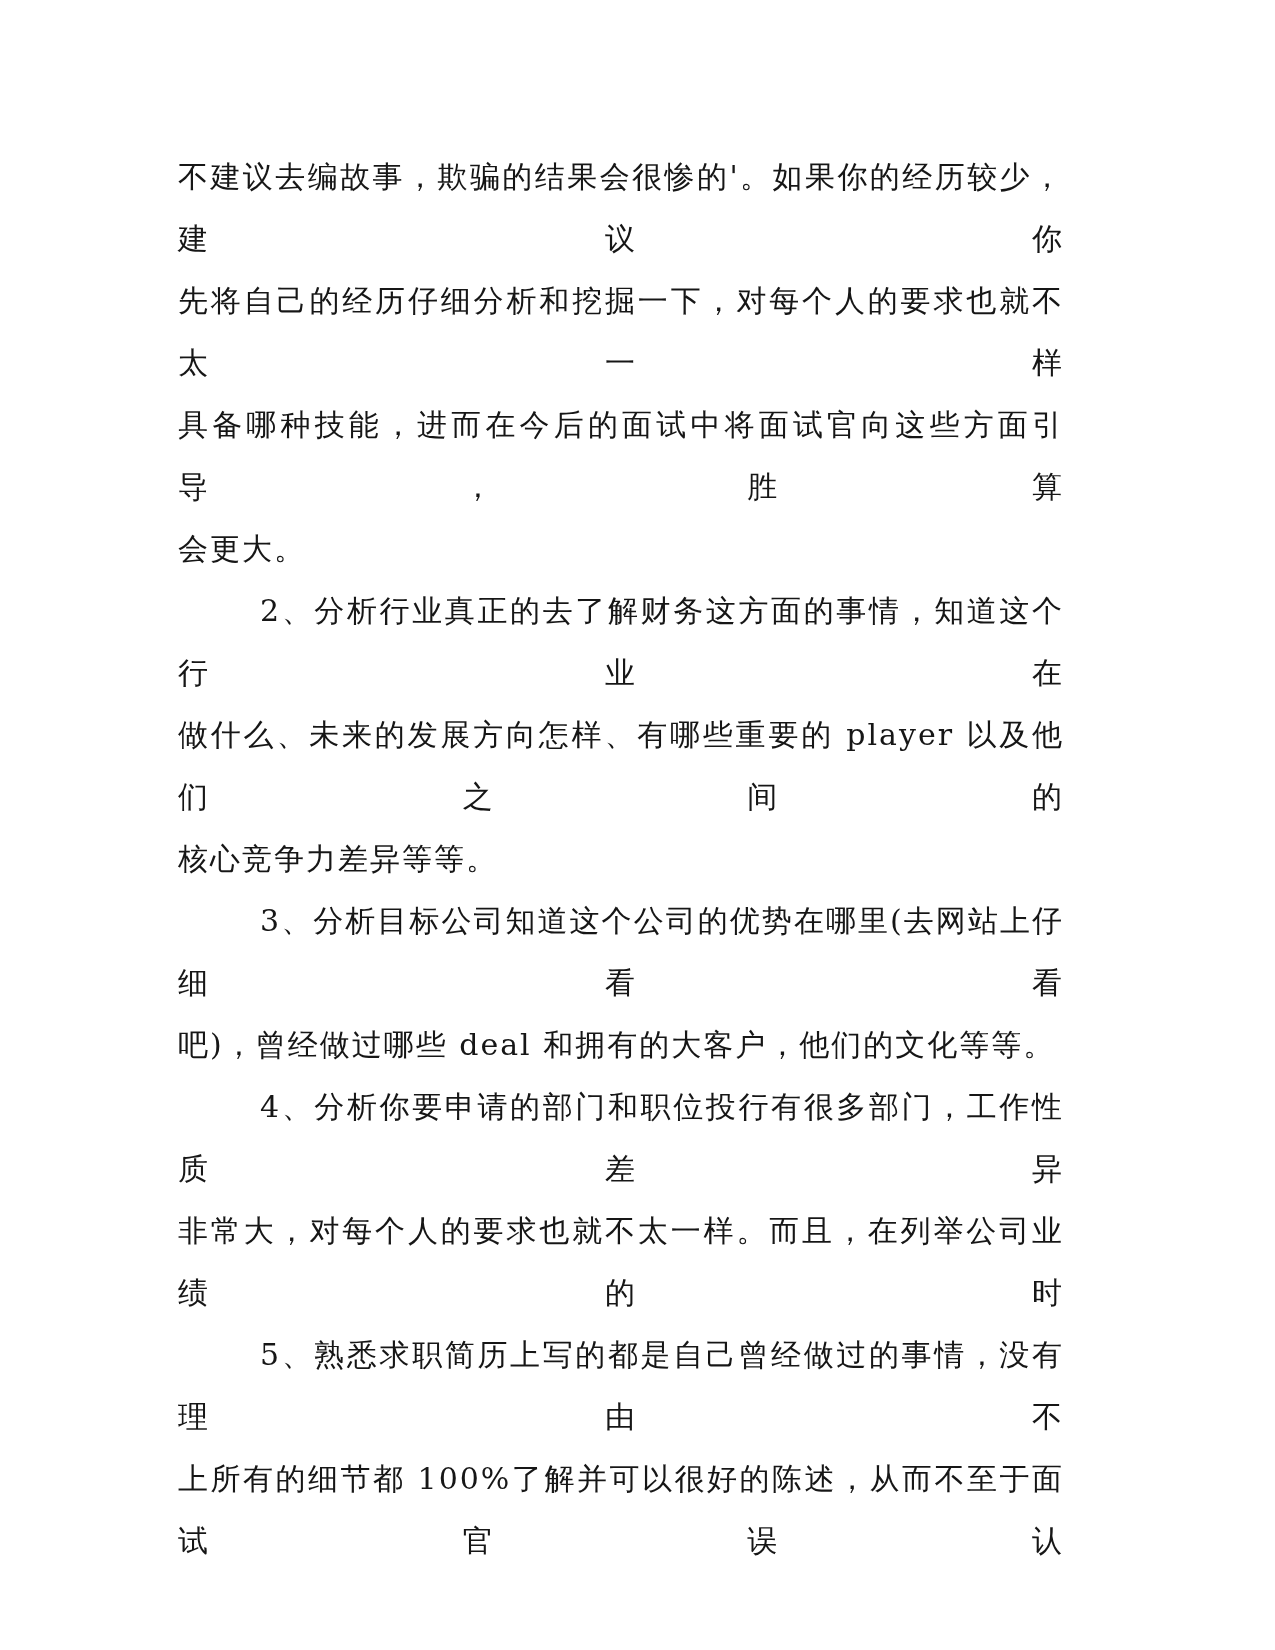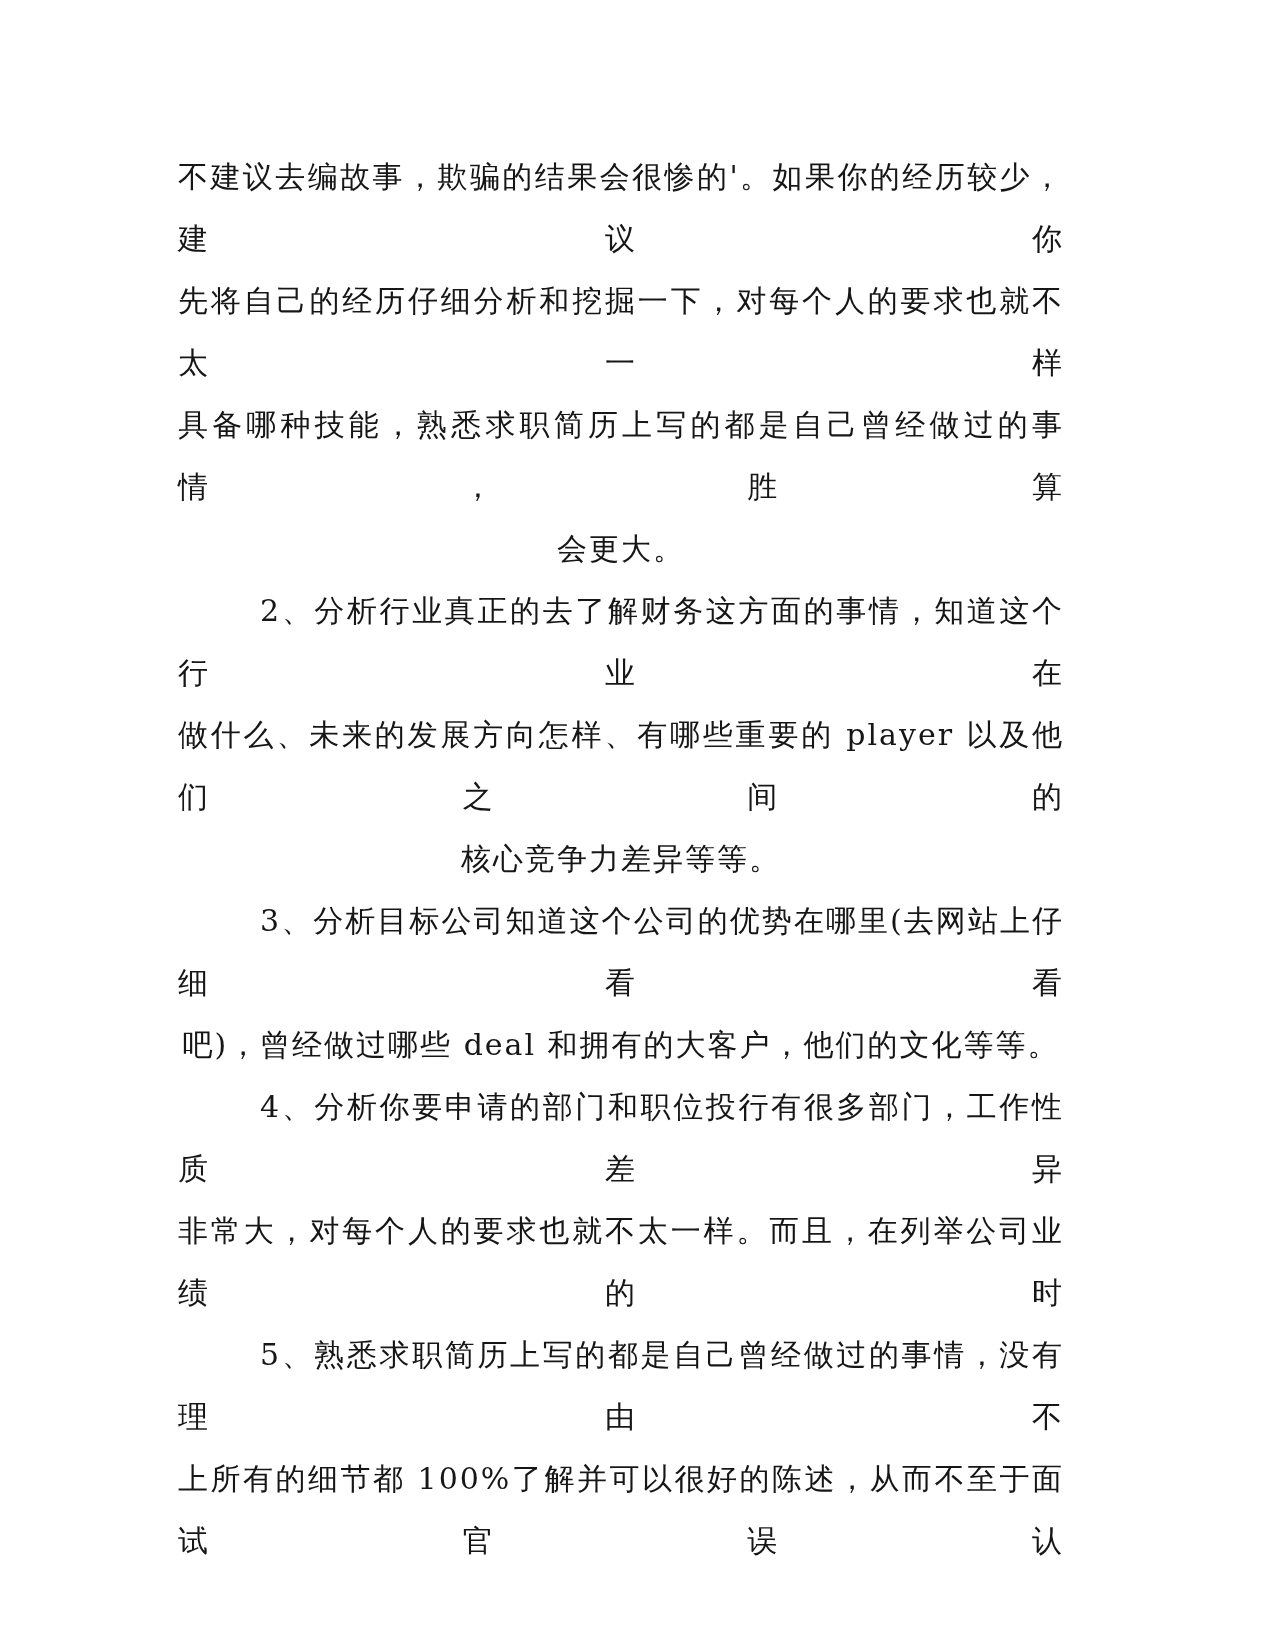--- a/index.html
+++ b/index.html
@@ -21,41 +21,41 @@
     top: 146px;
     width: 886px;
     font-size: 30px;
     line-height: 62px;
     color: #161616;
     letter-spacing: 2px;
     font-weight: 400;
   }
   .line {
     white-space: nowrap;
-    text-align: center;
+    text-align: left;
   }
   
   .line.j {
     white-space: normal;
     text-align: justify;
     text-align-last: justify;
   }
   
   .line.i {
     text-indent: 82px;
   }
 </style>
 </head>
 <body>
 
 <div class="page">
   <div class="textblock">
     <div class="line j">不建议去编故事，欺骗的结果会很惨的'。如果你的经历较少，建议你</div>
     <div class="line j">先将自己的经历仔细分析和挖掘一下，对每个人的要求也就不太一样</div>
-    <div class="line j">具备哪种技能，熟悉求职简历上写的都是自己曾经做过的事情，胜算</div>
+    <div class="line j">具备哪种技能，进而在今后的面试中将面试官向这些方面引导，胜算</div>
     <div class="line">会更大。</div>
     <div class="line j i">2、分析行业真正的去了解财务这方面的事情，知道这个行业在</div>
     <div class="line j">做什么、未来的发展方向怎样、有哪些重要的 player 以及他们之间的</div>
     <div class="line">核心竞争力差异等等。</div>
     <div class="line j i">3、分析目标公司知道这个公司的优势在哪里(去网站上仔细看看</div>
     <div class="line">吧)，曾经做过哪些 deal 和拥有的大客户，他们的文化等等。</div>
     <div class="line j i">4、分析你要申请的部门和职位投行有很多部门，工作性质差异</div>
     <div class="line j">非常大，对每个人的要求也就不太一样。而且，在列举公司业绩的时</div>
     <div class="line j i">5、熟悉求职简历上写的都是自己曾经做过的事情，没有理由不</div>
     <div class="line j">上所有的细节都 100%了解并可以很好的陈述，从而不至于面试官误认</div>

